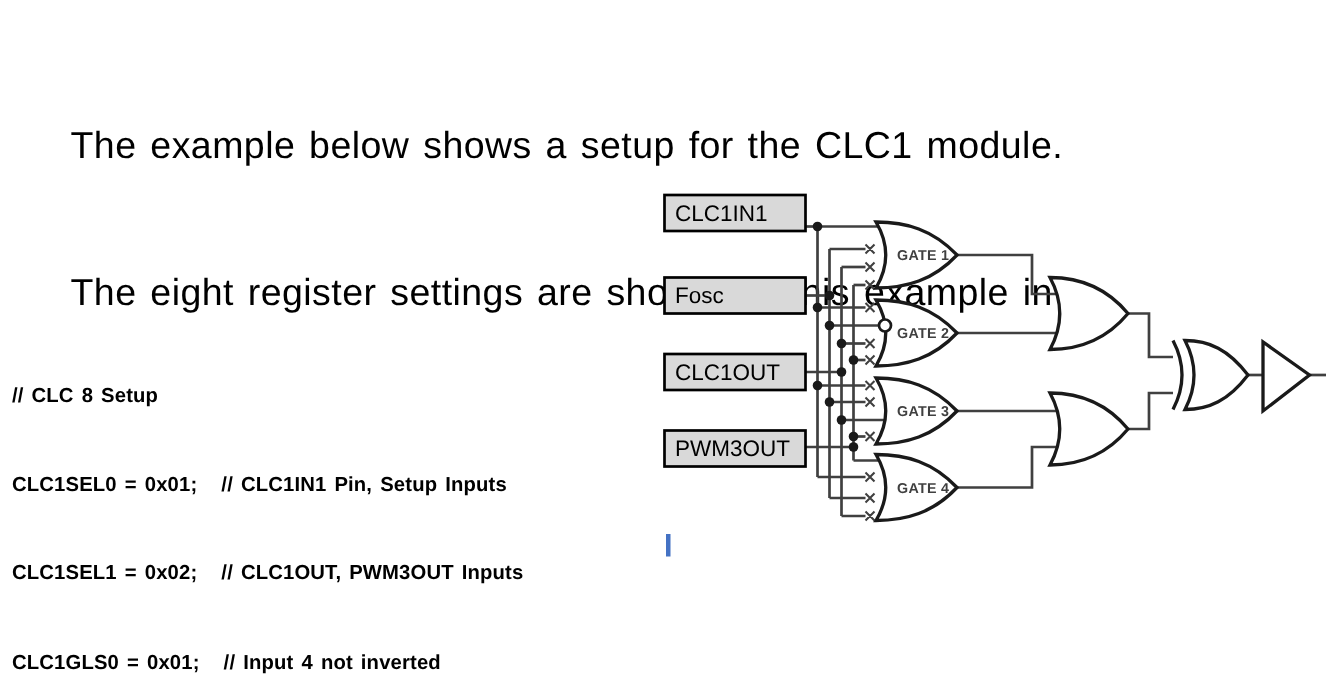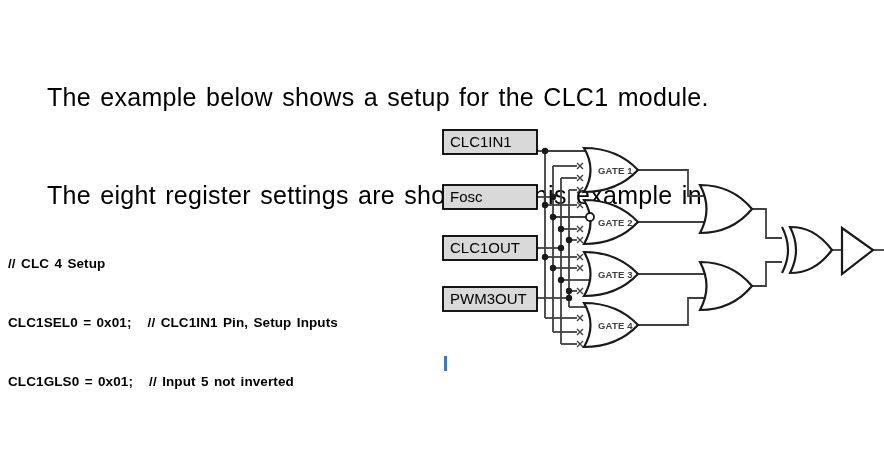--- a/index.html
+++ b/index.html
@@ -24,23 +24,24 @@
 <body>
 
 <div id="slide">
 
   <div class="title">
     <div>The example below shows a setup for the CLC1 module.</div>
     <div>The eight register settings are shown for this example in a</div>
   </div>
 
   <div class="code">
-    <div>// CLC 4 Setup</div>
+    <div>// CLC 8 Setup</div>
     <div>CLC1SEL0 = 0x01;   // CLC1IN1 Pin, Setup Inputs</div>
-    <div>CLC1GLS0 = 0x01;   // Input 5 not inverted</div>
+    <div>CLC1SEL1 = 0x02;   // CLC1OUT, PWM3OUT Inputs</div>
+    <div>CLC1GLS0 = 0x01;   // Input 4 not inverted</div>
     
     
     
     
     
   </div>
 
   <div class="cursor"></div>
 
   <svg width="884" height="459" viewBox="0 0 884 459">

